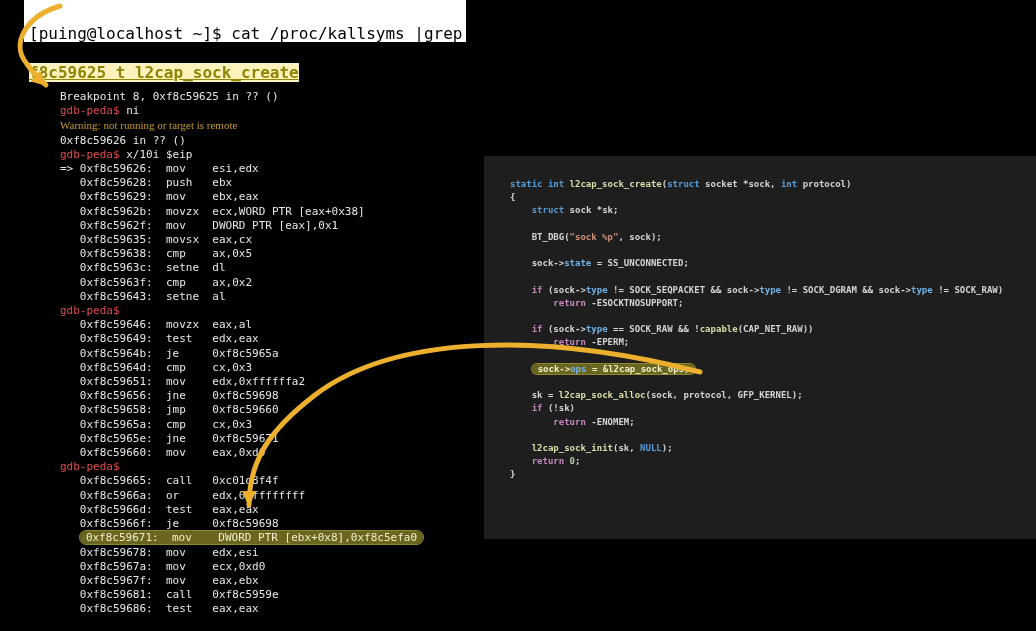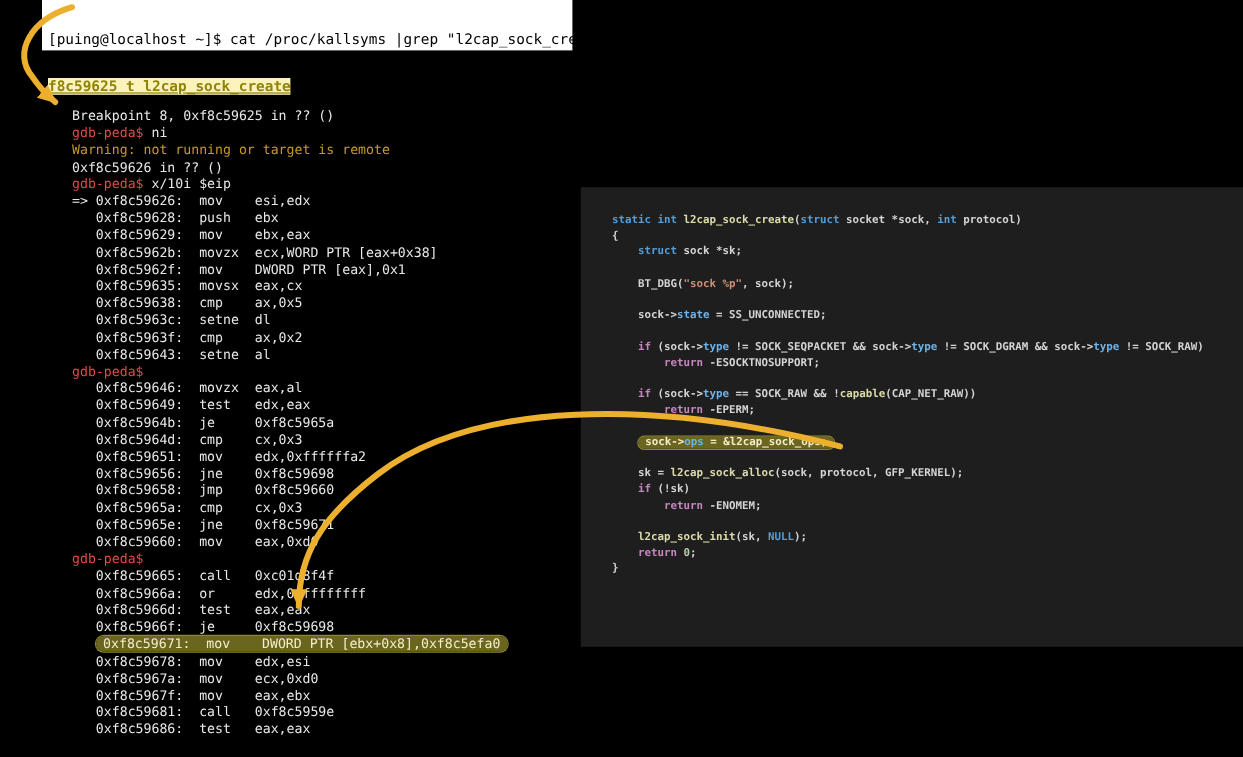--- a/index.html
+++ b/index.html
@@ -2,33 +2,33 @@
 <html><head>
 <meta charset="utf-8">
 <style>
   html, body { margin:0; padding:0; background:#000; }
   .stage {
     position:relative; width:1036px; height:631px; background:#000000;
     font-family:"DejaVu Sans Mono", monospace; overflow:hidden;
   }
   
   .terminal {
-    position:absolute; left:35px; top:0; width:437px; height:41px;
-    background:#ffffff; color:#000000; font-size:12px; line-height:13px;
+    position:absolute; left:24px; top:0; width:437px; height:41px;
+    background:#ffffff; color:#000000; font-size:16px; line-height:13px;
     padding:1px 0 0 5px; white-space:pre;
   }
   .term-hl { background:#fbf3bb; color:#8f8406; font-weight:bold;text-decoration:underline; }
   .cursor { display:inline-block; width:7px; height:11px; background:#000; vertical-align:text-bottom; }
   
   .gdb {
     position:absolute; left:60px; top:90px; font-size:11px; line-height:14.2px;
     color:#e8e8e8; white-space:pre;
   }
   .gdb .t-prompt { color:#e04a4a; font-weight:normal; }
-  .gdb .t-warn   { color:#c49a26; }
+  .gdb .t-warn   { color:#c49a26;font-family:Liberation Serif, serif; }
   .pill {
     background:#6b661f; border-radius:8px; padding:0 6px; color:#f3eeca;
     box-shadow:0 0 0 1px #8d8730;
   }
   
   .panel {
     position:absolute; left:484px; top:156px; width:552px; height:361px;
     background:#1e1e1e; padding:22px 0 0 26px;
   }
   .src {

